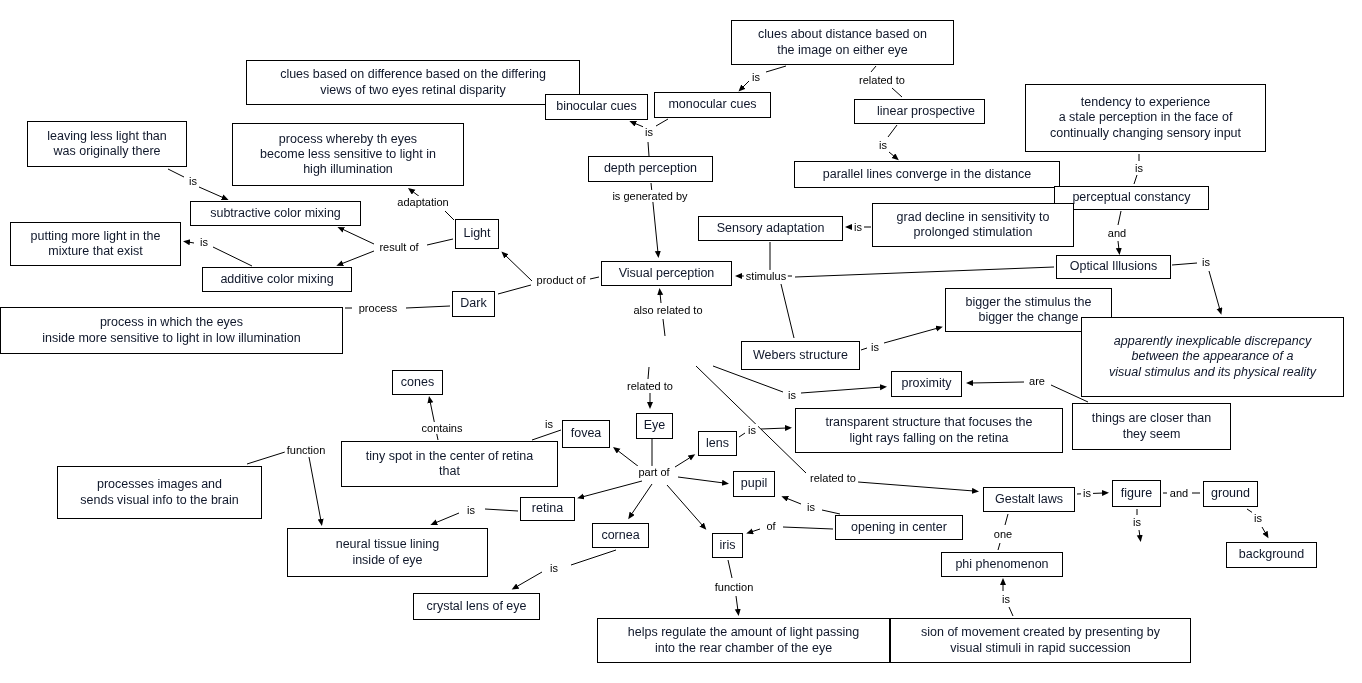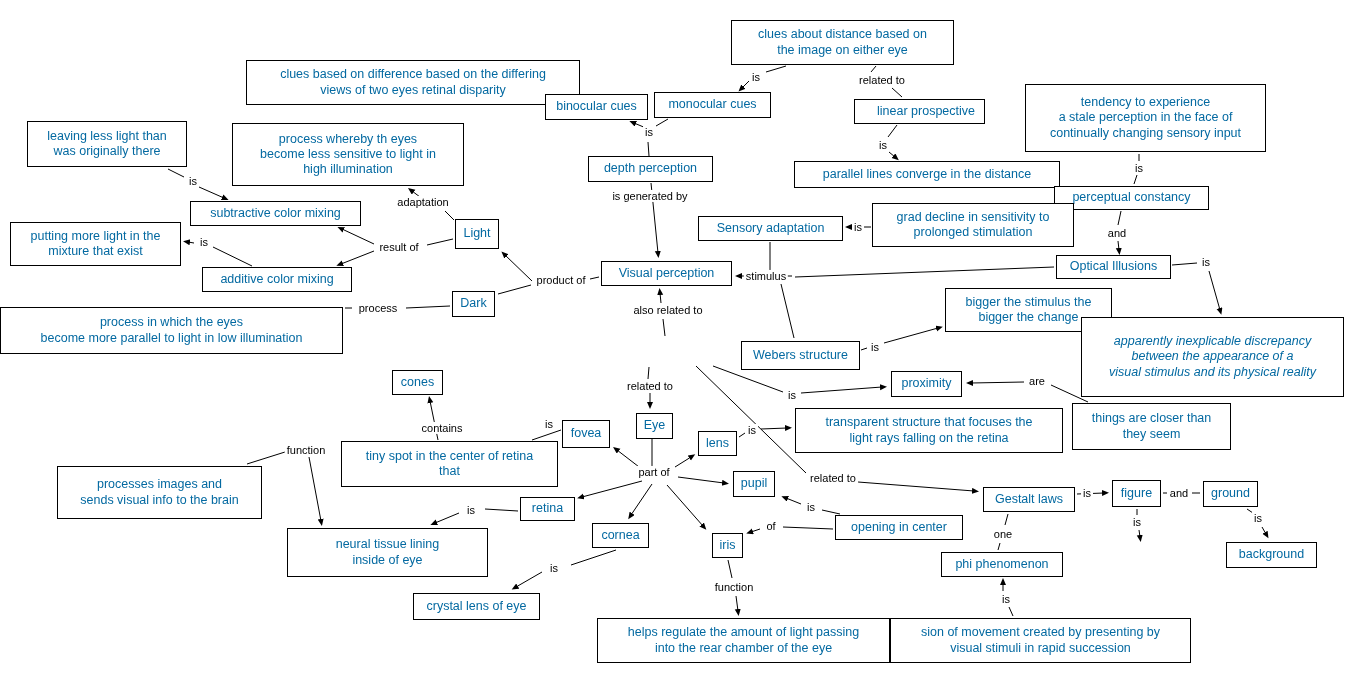--- a/index.html
+++ b/index.html
@@ -8,21 +8,21 @@
     font-family:"Liberation Sans", sans-serif;
   }
   #edge-layer{position:absolute;left:0;top:0;width:1362px;height:683px;z-index:1;}
   .link-label{
     position:absolute;z-index:2;transform:translate(-50%,-50%);
     background:#ffffff;color:#000000;font-size:11px;line-height:1.1;
     padding:0 2px;white-space:nowrap;
   }
   .node{
     position:absolute;z-index:3;box-sizing:border-box;
-    background:#ffffff;border:1px solid #000000;color:#0369a1;
+    background:#ffffff;border:1px solid #000000;color:#0f172a;
     display:flex;align-items:center;justify-content:center;text-align:center;
     font-size:12.5px;line-height:1.22;white-space:pre-line;padding:1px 3px;
   }
 </style>
 </head>
 <body>
 
 <div id="canvas">
   <svg id="edge-layer" width="1362" height="683" viewBox="0 0 1362 683" xmlns="http://www.w3.org/2000/svg">
     <defs>
@@ -177,21 +177,21 @@
 prolonged stimulation</div>
     <div class="node" style="left: 455px; top: 219px; width: 44px; height: 30px;">Light</div>
     <div class="node" style="left: 698px; top: 216px; width: 145px; height: 25px;">Sensory adaptation</div>
     <div class="node" style="left: 10px; top: 222px; width: 171px; height: 44px;">putting more light in the
 mixture that exist</div>
     <div class="node" style="left: 202px; top: 267px; width: 150px; height: 25px;">additive color mixing</div>
     <div class="node" style="left: 601px; top: 261px; width: 131px; height: 25px;">Visual perception</div>
     <div class="node" style="left: 1056px; top: 255px; width: 115px; height: 24px;">Optical Illusions</div>
     <div class="node" style="left: 452px; top: 291px; width: 43px; height: 26px;">Dark</div>
     <div class="node" style="left: 0px; top: 307px; width: 343px; height: 47px;">process in which the eyes
-become more parallel to light in low illumination</div>
+inside more sensitive to light in low illumination</div>
     <div class="node" style="left: 945px; top: 288px; width: 167px; height: 44px;">bigger the stimulus the
 bigger the change</div>
     <div class="node" style="left: 1081px; top: 317px; width: 263px; height: 80px; font-style: italic;">apparently inexplicable discrepancy
 between the appearance of a
 visual stimulus and its physical reality</div>
     <div class="node" style="left: 741px; top: 341px; width: 119px; height: 29px;">Webers structure</div>
     <div class="node" style="left: 891px; top: 371px; width: 71px; height: 26px;">proximity</div>
     <div class="node" style="left: 392px; top: 370px; width: 51px; height: 25px;">cones</div>
     <div class="node" style="left: 1072px; top: 403px; width: 159px; height: 47px;">things are closer than
 they seem</div>

